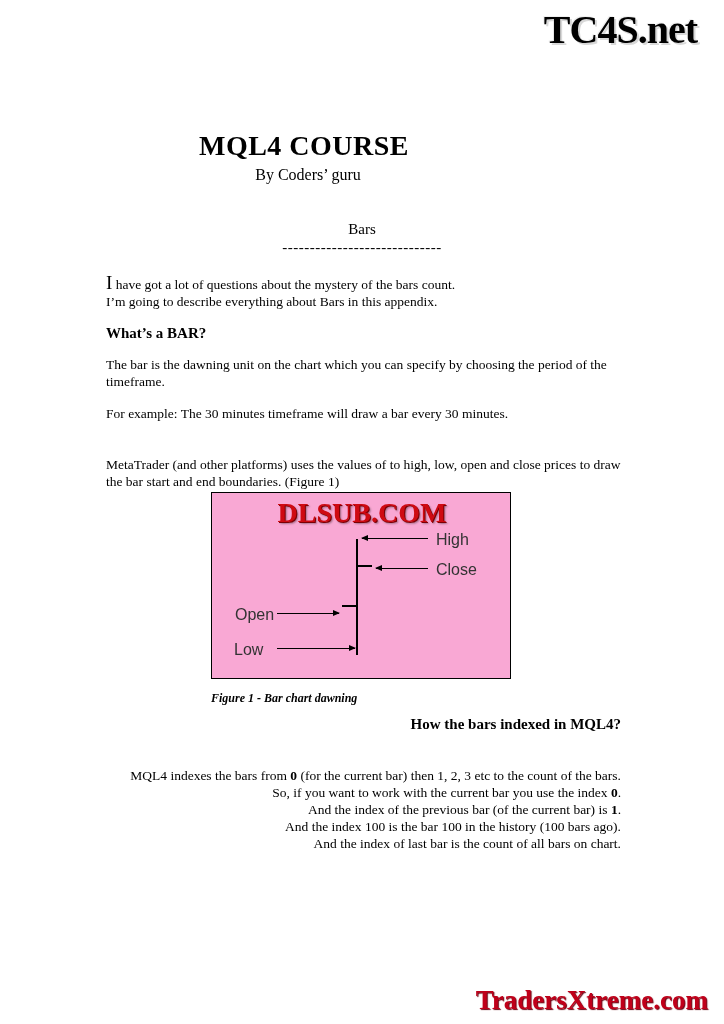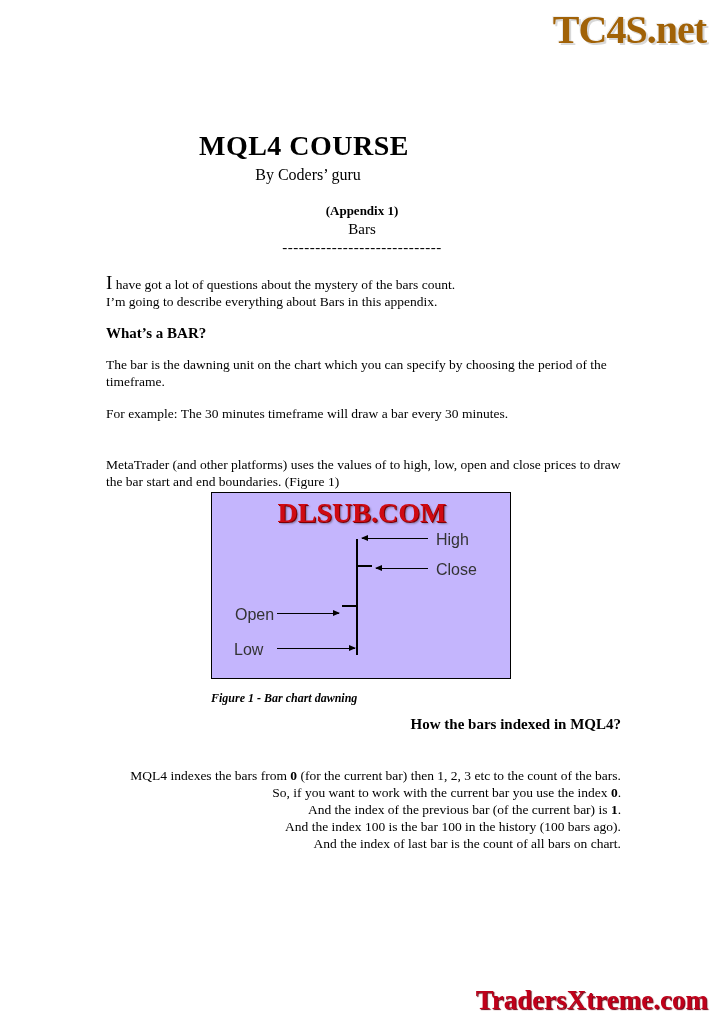--- a/index.html
+++ b/index.html
@@ -20,26 +20,26 @@
     position: relative;
     width: 724px;
     height: 1024px;
     box-sizing: border-box;
   }
 
   
   .wm-top {
     position: absolute;
     top: 6px;
-    right: 18px;
+    right: 27px;
     font-family: "Liberation Serif", serif;
     font-weight: bold;
     font-size: 40px;
     letter-spacing: -1px;
-    color: #a16207;
+    color: #000000;
     text-shadow: 2px 2px 0 #d8d8d8, -1px -1px 0 #efefef;
     text-align: center;
   }
   .wm-bottom {
     position: absolute;
     bottom: 8px;
     right: 16px;
     font-family: "Liberation Serif", serif;
     font-weight: bold;
     font-size: 27px;
@@ -126,21 +126,21 @@
     position: absolute;
     top: 492px;
     left: 211px;
     width: 302px;
   }
   .figure-box {
     position: relative;
     width: 300px;
     height: 187px;
     border: 1px solid #000000;
-    background: #c4b5fd;
+    background: #f9a8d4;
     box-sizing: border-box;
   }
   .fig-wm {
     position: absolute;
     top: 4px;
     left: 12px;
     width: 276px;
     text-align: center;
     font-family: "Liberation Serif", serif;
     font-weight: bold;
@@ -225,21 +225,20 @@
 </style>
 </head>
 <body>
 
 <div class="page">
 
   <div class="wm-top">TC4S.net</div>
 
   <div class="doc-title">MQL4 COURSE</div>
   <div class="doc-byline">By Coders’ guru</div>
-  <div class="doc-appendix">(Appendix 1)</div>
   <div class="doc-subject">Bars</div>
   <div class="doc-rule">-----------------------------</div>
 
   <div class="body-area">
 
     <p class="para">
       <span class="dropcap">I</span><span> have got a lot of questions about the mystery of the bars count.</span><br>
       <span>I’m going to describe everything about Bars in this appendix.</span>
     </p>
 

